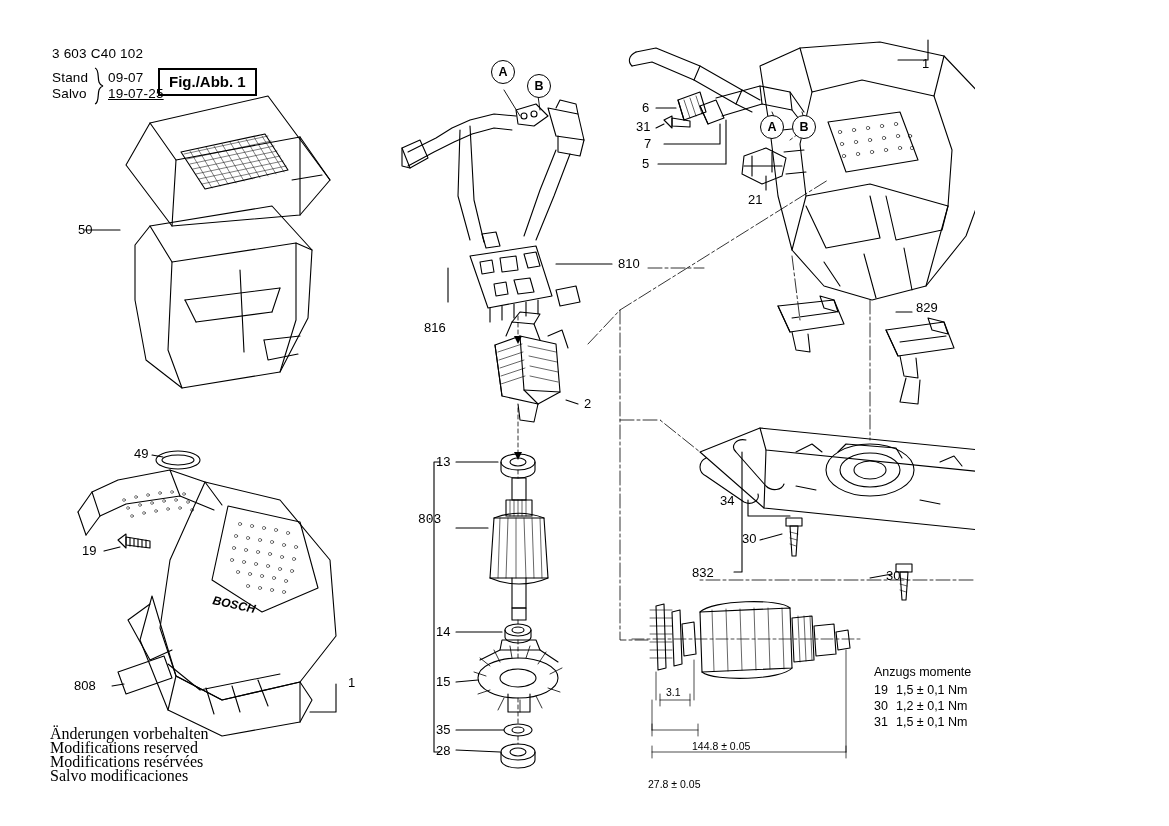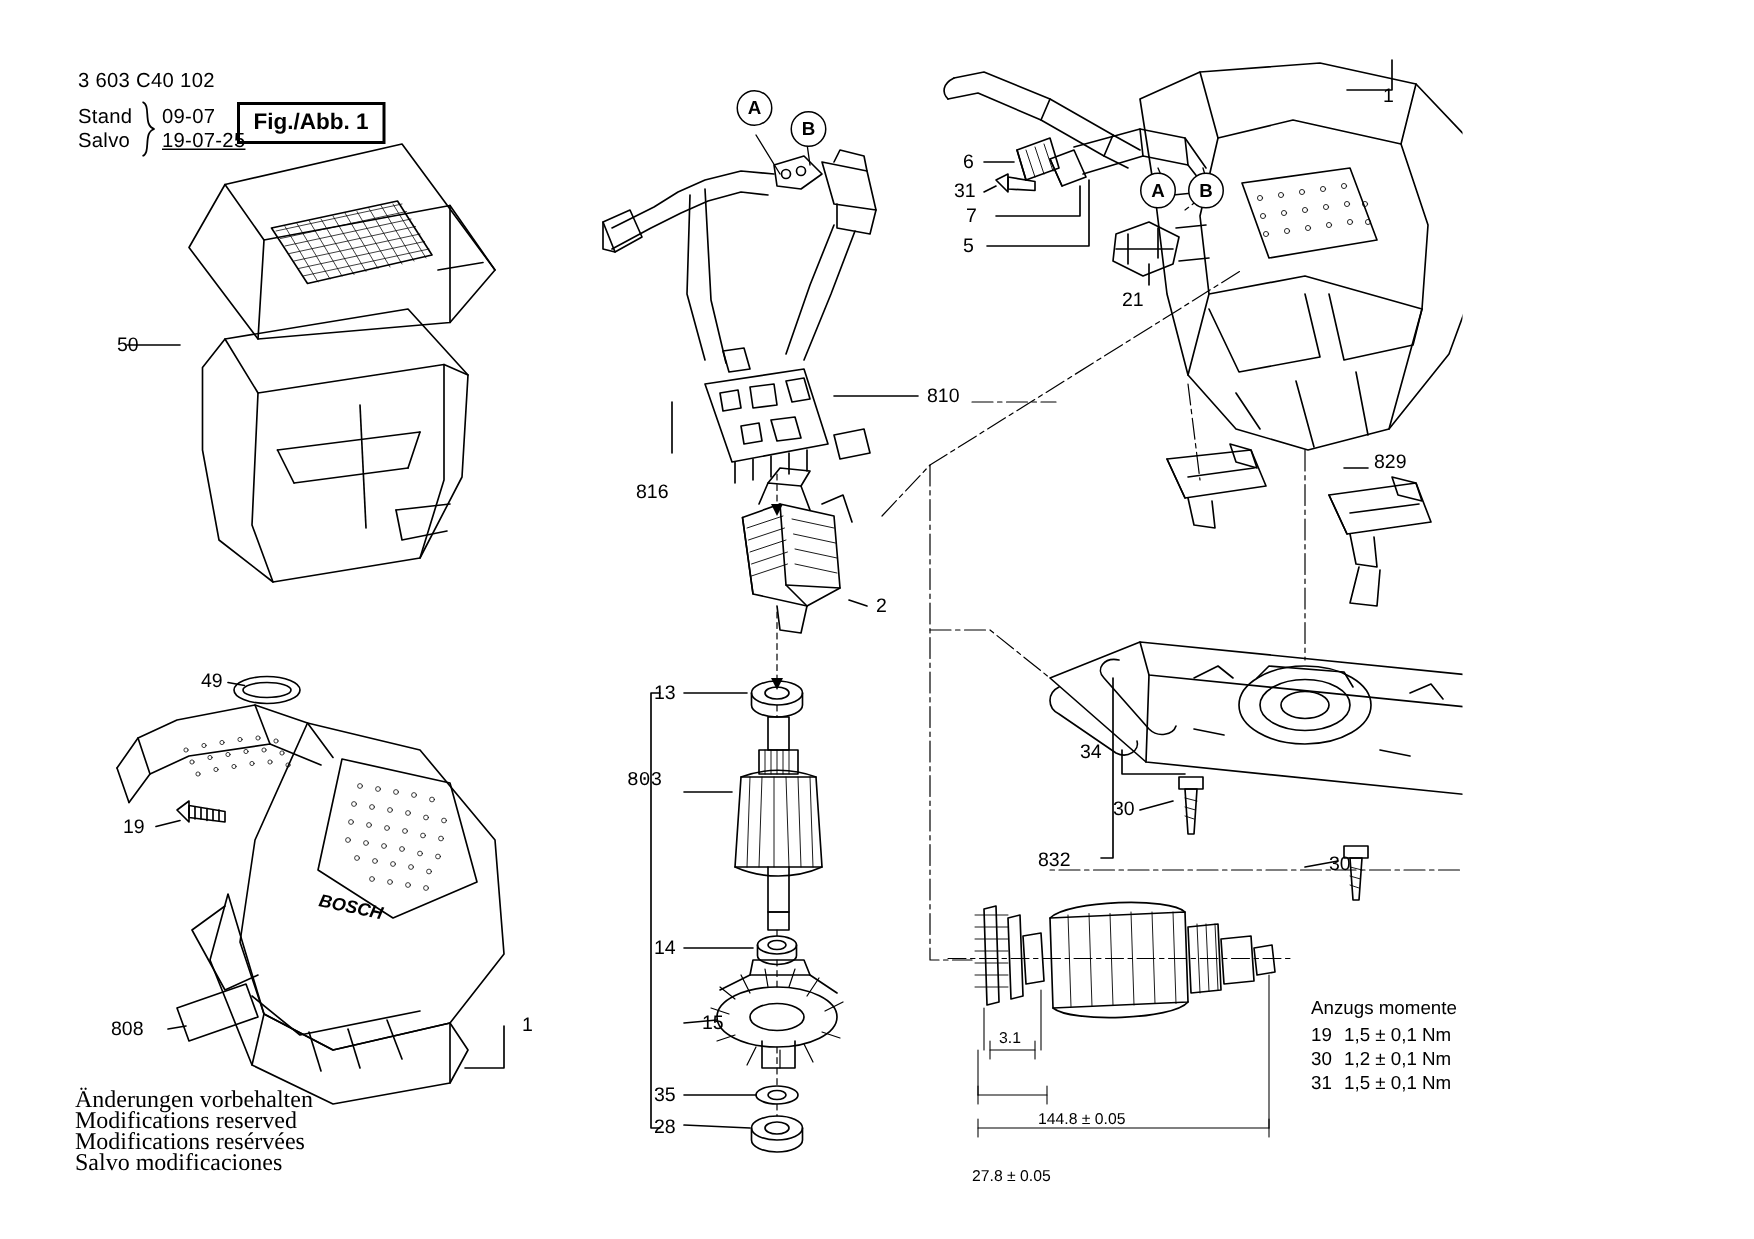--- a/index.html
+++ b/index.html
@@ -542,21 +542,21 @@
   <div class="abs lbl" style="left:82px;top:543px;">19</div>
   <div class="abs lbl" style="left:74px;top:678px;">808</div>
   <div class="abs lbl" style="left:348px;top:675px;">1</div>
 
   <div class="abs lbl" style="left:424px;top:296px;margin-top:24px;">816</div>
   <div class="abs lbl" style="left:618px;top:256px;">810</div>
   <div class="abs lbl" style="left:584px;top:396px;">2</div>
   <div class="abs lbl" style="left:436px;top:454px;">13</div>
   <div class="abs lbl" style="left:418px;top:512px;font-family:Liberation Mono, monospace;">803</div>
   <div class="abs lbl" style="left:436px;top:624px;">14</div>
-  <div class="abs lbl" style="left:436px;top:674px;margin-left:32px;">15</div>
+  <div class="abs lbl" style="left:436px;top:674px;">15</div>
   <div class="abs lbl" style="left:436px;top:722px;">35</div>
   <div class="abs lbl" style="left:436px;top:743px;">28</div>
 
   <div class="abs lbl" style="left:642px;top:100px;">6</div>
   <div class="abs lbl" style="left:636px;top:119px;">31</div>
   <div class="abs lbl" style="left:644px;top:136px;">7</div>
   <div class="abs lbl" style="left:642px;top:156px;">5</div>
   <div class="abs lbl" style="left:748px;top:192px;">21</div>
   <div class="abs lbl" style="left:922px;top:56px;">1</div>
   <div class="abs lbl" style="left:1048px;top:110px;">9</div>

